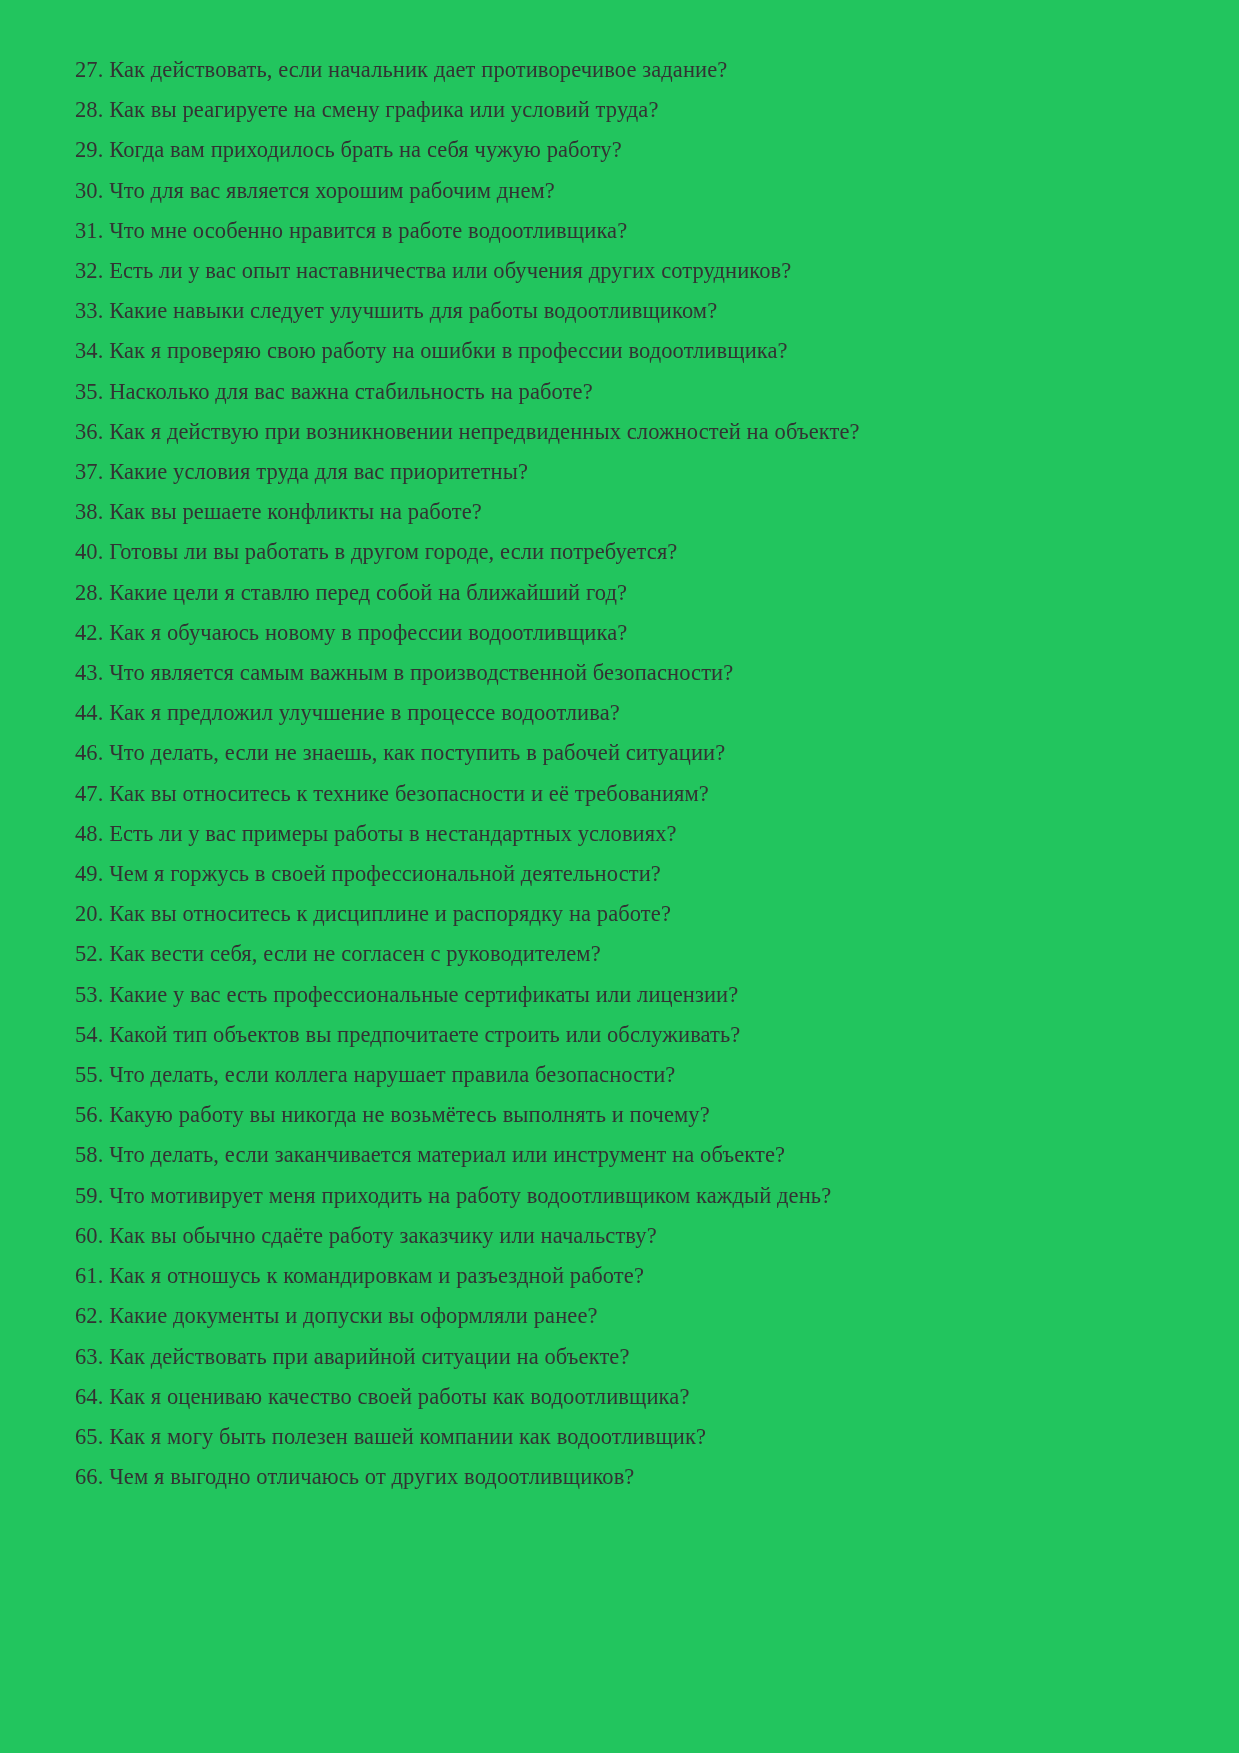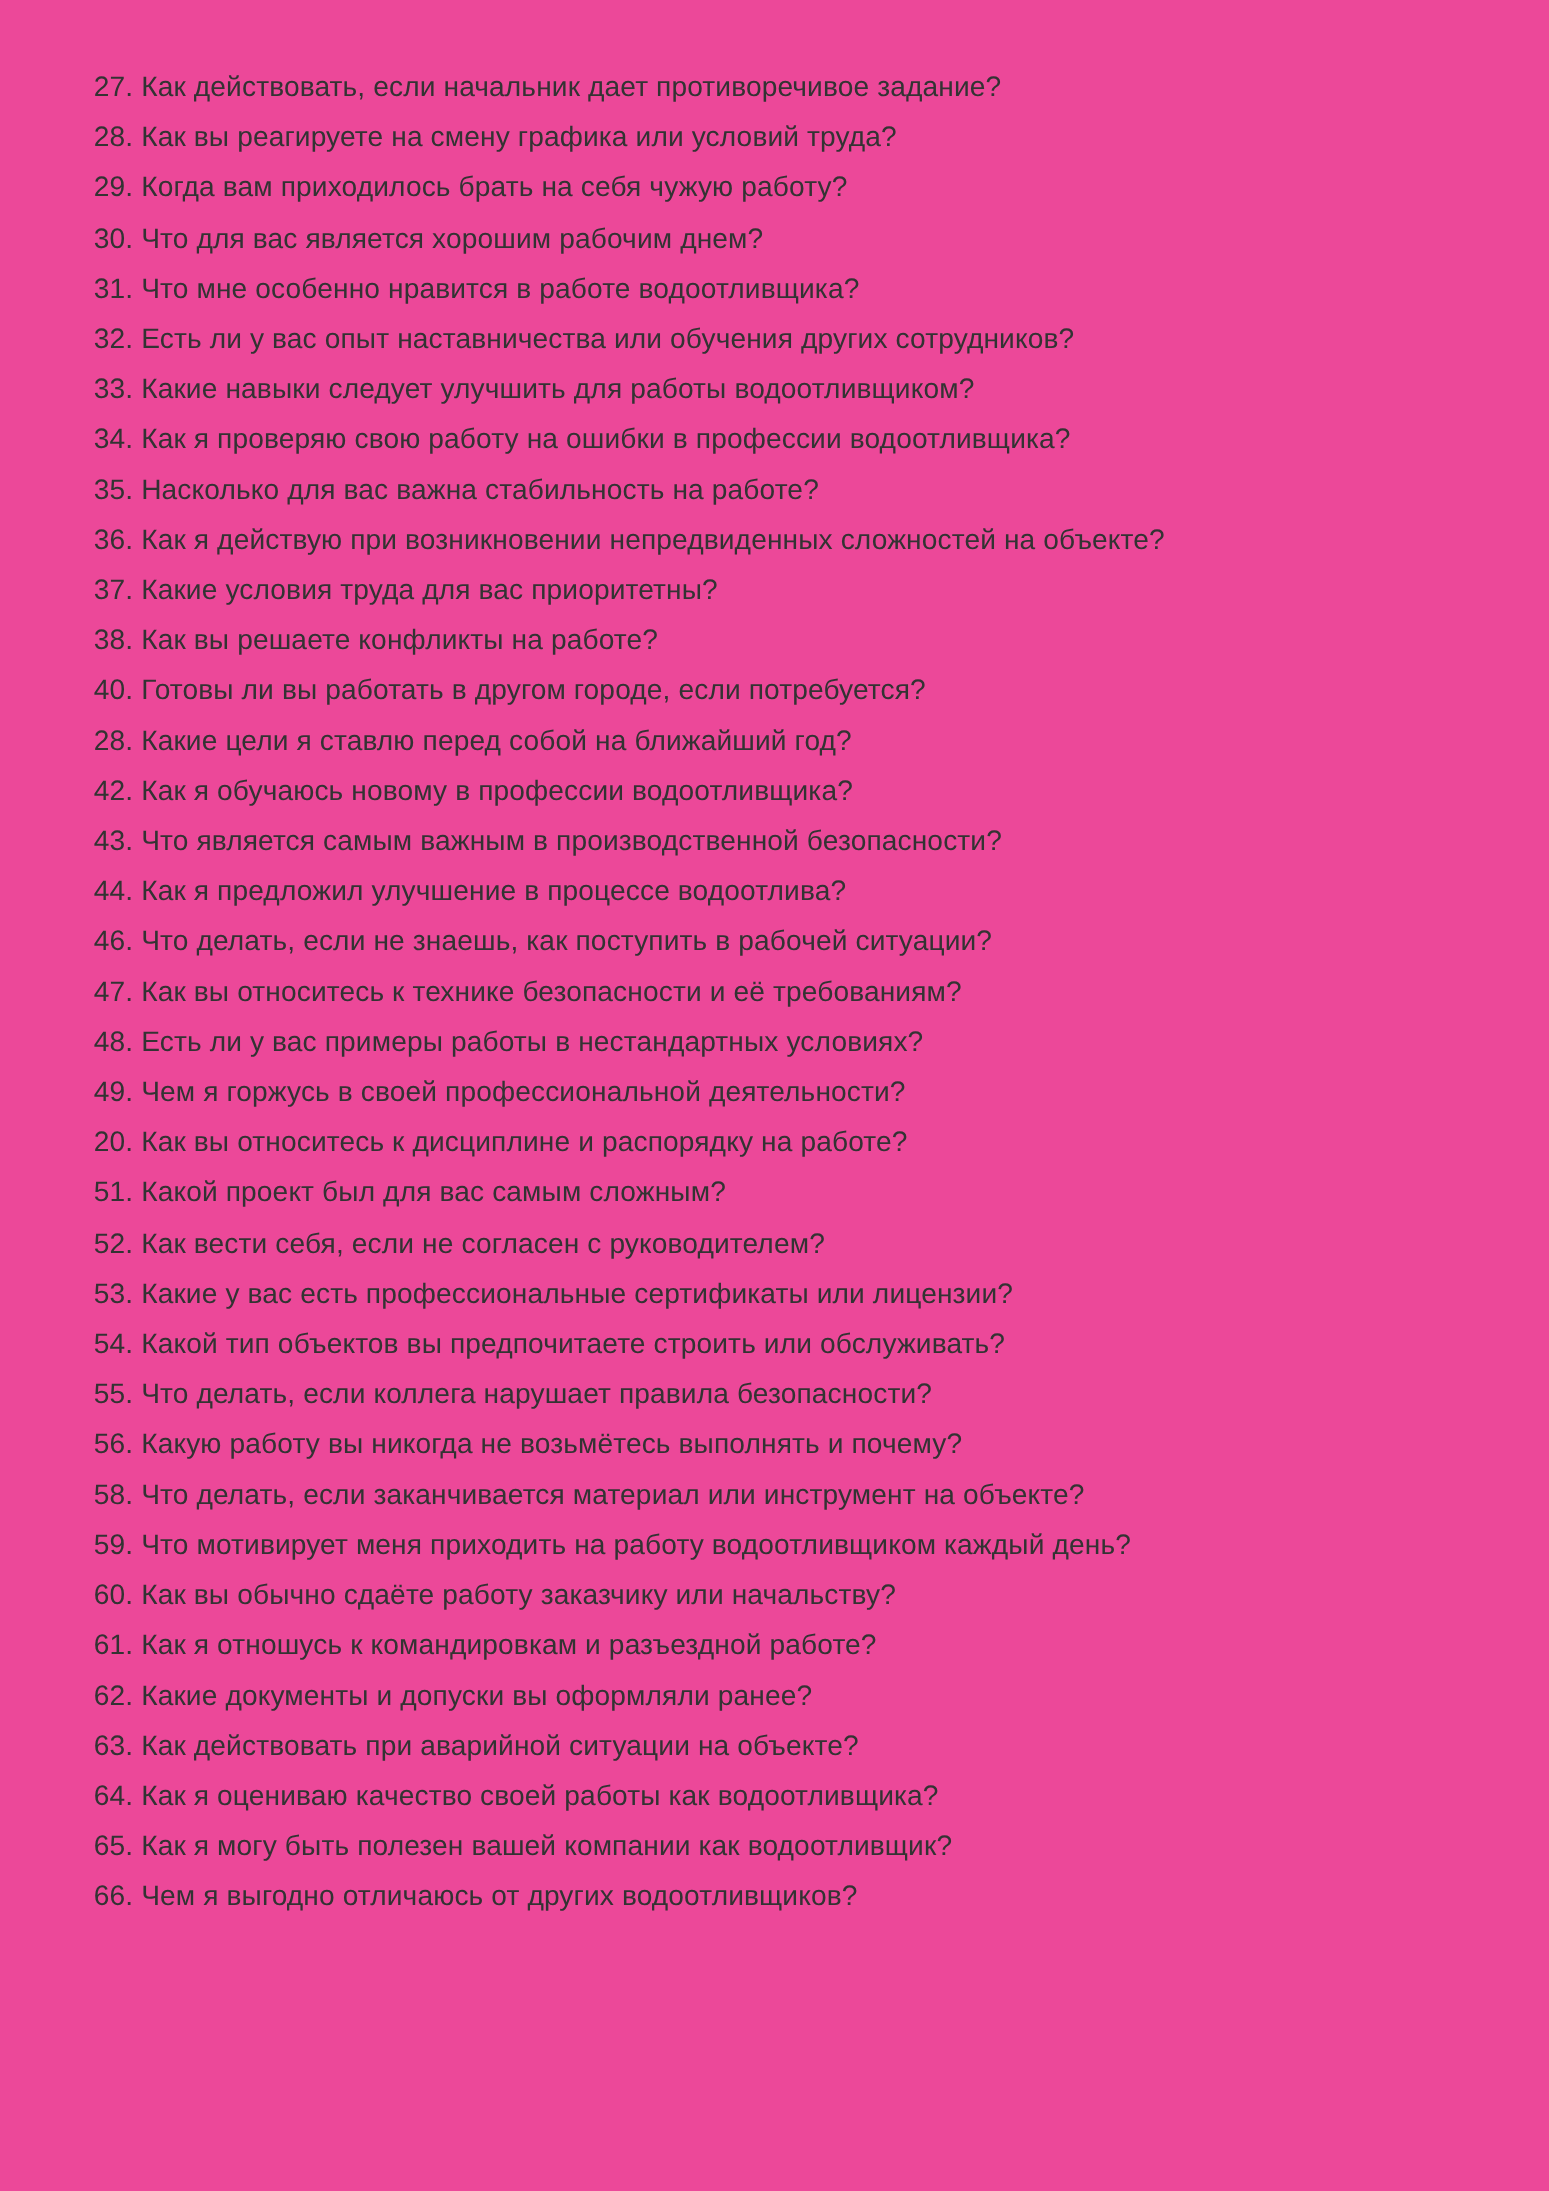--- a/index.html
+++ b/index.html
@@ -4,24 +4,24 @@
 <style>
   html, body {
     margin: 0;
     padding: 0;
     background: #ffffff;
   }
   .page {
     position: relative;
     width: 1239px;
     height: 1753px;
-    background: #ec4899;
+    background: #22c55e;
     box-sizing: border-box;
     overflow: hidden;
-    font-family: Liberation Sans, sans-serif;
+    font-family: Liberation Serif, serif;
   }
   .question-list {
     list-style: none;
     margin: 0;
     padding: 50px 50px 0 75px;
   }
   .question-list li {
     font-size: 22.5px;
     line-height: 40.2px;
     color: #333333;
@@ -49,21 +49,20 @@
     <li>40. Готовы ли вы работать в другом городе, если потребуется?</li>
     <li>28. Какие цели я ставлю перед собой на ближайший год?</li>
     <li>42. Как я обучаюсь новому в профессии водоотливщика?</li>
     <li>43. Что является самым важным в производственной безопасности?</li>
     <li>44. Как я предложил улучшение в процессе водоотлива?</li>
     <li>46. Что делать, если не знаешь, как поступить в рабочей ситуации?</li>
     <li>47. Как вы относитесь к технике безопасности и её требованиям?</li>
     <li>48. Есть ли у вас примеры работы в нестандартных условиях?</li>
     <li>49. Чем я горжусь в своей профессиональной деятельности?</li>
     <li>20. Как вы относитесь к дисциплине и распорядку на работе?</li>
-    <li>51. Какой проект был для вас самым сложным?</li>
     <li>52. Как вести себя, если не согласен с руководителем?</li>
     <li>53. Какие у вас есть профессиональные сертификаты или лицензии?</li>
     <li>54. Какой тип объектов вы предпочитаете строить или обслуживать?</li>
     <li>55. Что делать, если коллега нарушает правила безопасности?</li>
     <li>56. Какую работу вы никогда не возьмётесь выполнять и почему?</li>
     <li>58. Что делать, если заканчивается материал или инструмент на объекте?</li>
     <li>59. Что мотивирует меня приходить на работу водоотливщиком каждый день?</li>
     <li>60. Как вы обычно сдаёте работу заказчику или начальству?</li>
     <li>61. Как я отношусь к командировкам и разъездной работе?</li>
     <li>62. Какие документы и допуски вы оформляли ранее?</li>

